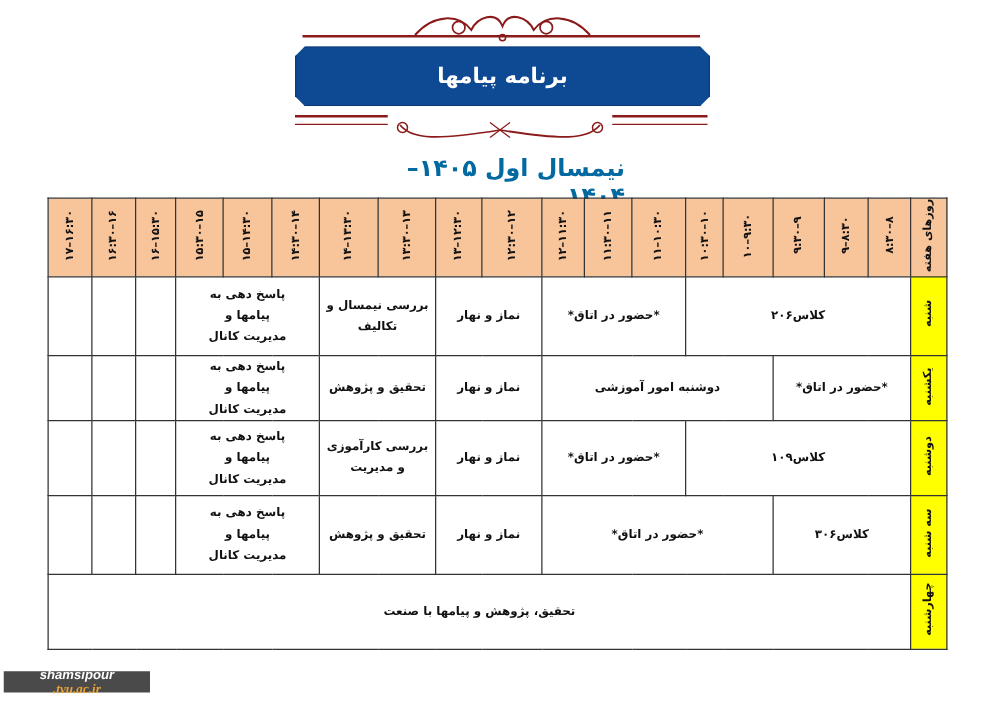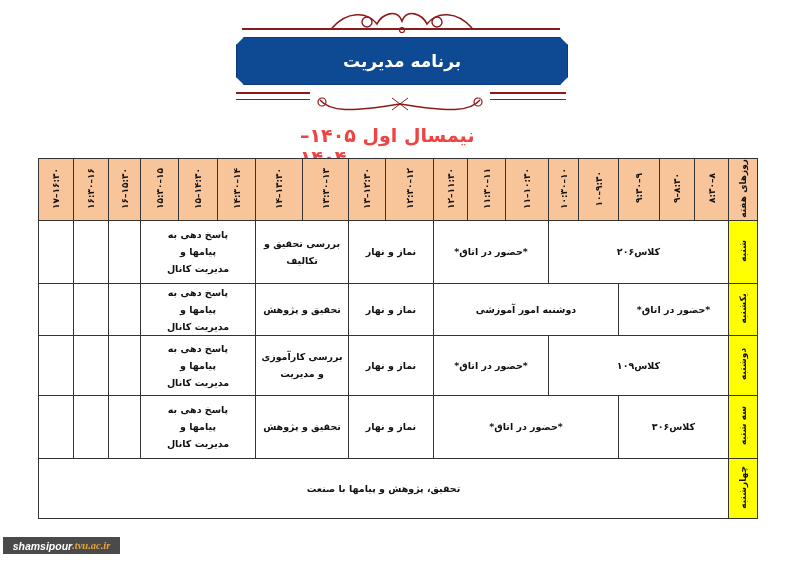--- a/index.html
+++ b/index.html
@@ -2,44 +2,44 @@
 <html><head>
 <meta charset="utf-8">
 <style>
   html, body { margin:0; padding:0; }
   body { width:796px; height:563px; background:#ffffff; position:relative; overflow:hidden; font-family:"DejaVu Sans", sans-serif; }
   .banner-wrap { position:absolute; left:232px; top:4px; width:338px; height:112px; }
   .orn-line { position:absolute; height:2px; background:#8b1a1a; }
   .banner { position:absolute; left:4px; top:33px; width:330px; height:46px; background:#0e4a93; border:1px solid #0a3a78;
             display:flex; align-items:center; justify-content:center; color:#fff; font-weight:bold; font-size:17px; direction:rtl;
             clip-path: polygon(8px 0, calc(100% - 8px) 0, 100% 8px, 100% calc(100% - 8px), calc(100% - 8px) 100%, 8px 100%, 0 calc(100% - 8px), 0 8px); }
-  .subtitle { position:absolute; left:300px; top:124px; width:200px; text-align:left; font-weight:bold; font-size:19px; direction:rtl; color:#ef4444; }
+  .subtitle { position:absolute; left:300px; top:124px; width:200px; text-align:right; font-weight:bold; font-size:19px; direction:rtl; color:#0369a1; }
   table.sched { position:absolute; left:38px; top:158px; width:719px; border-collapse:collapse; direction:rtl; table-layout:fixed; }
   table.sched td, table.sched th { border:1.5px solid #333; padding:0; text-align:center; vertical-align:middle; font-size:9.5px; font-weight:bold; color:#111; }
   th.time { background:#f8c49a; height:60px; }
   th.dayhead { background:#f8c49a; }
   td.day { background:#ffff00; }
   .vert { writing-mode:vertical-rl; transform:rotate(180deg); white-space:nowrap; font-size:9px; font-weight:bold; display:inline-block; }
   .cell-text { line-height:17px; padding:0 4px; }
   .footer { position:absolute; left:3px; top:537px; width:117px; height:17px; background:#4a4a4a; color:#fff; font-style:italic; font-weight:bold; font-size:10.5px;
-            display:flex; align-items:center; justify-content:center; font-family:"Liberation Sans", sans-serif; }
+            display:flex; align-items:center; justify-content:center; font-family:"Liberation Sans", sans-serif;flex-direction:column; }
   .footer .dom { color:#e8a33a;font-family:Liberation Serif, serif; }
 </style>
 </head>
 <body>
 
 <div class="banner-wrap">
   <div class="orn-line" style="left:10px; top:24px; width:318px;"></div>
   <svg style="position:absolute; left:95px; top:2px;" width="150" height="30">
     <path d="M5 22 C20 5, 40 5, 50 18 C55 8, 70 2, 75 15 C80 2, 95 8, 100 18 C110 5, 130 5, 145 22" fill="none" stroke="#8b1a1a" stroke-width="1.6"></path>
     <circle cx="40" cy="16" r="5" fill="none" stroke="#8b1a1a" stroke-width="1.4"></circle>
     <circle cx="110" cy="16" r="5" fill="none" stroke="#8b1a1a" stroke-width="1.4"></circle>
     <circle cx="75" cy="24" r="2.5" fill="none" stroke="#8b1a1a" stroke-width="1.2"></circle>
   </svg>
-  <div class="banner">برنامه مدیریت</div>
+  <div class="banner">برنامه پیامها</div>
   <div class="orn-line" style="left:4px; top:88px; width:330px;"></div>
   <div class="orn-line" style="left:4px; top:95px; width:330px; height:1px;"></div>
   <svg style="position:absolute; left:78px; top:88px;" width="180" height="22">
     <rect x="0" y="0" width="180" height="22" fill="#ffffff"></rect>
     <path d="M10 8 C20 20, 40 20, 90 12 C140 20, 160 20, 170 8" fill="none" stroke="#8b1a1a" stroke-width="1.4"></path>
     <circle cx="12" cy="10" r="4" fill="none" stroke="#8b1a1a" stroke-width="1.2"></circle>
     <circle cx="168" cy="10" r="4" fill="none" stroke="#8b1a1a" stroke-width="1.2"></circle>
     <path d="M82 6 L98 18 M98 6 L82 18" stroke="#8b1a1a" stroke-width="1"></path>
   </svg>
 </div>
@@ -97,21 +97,21 @@
         <td colspan="5">
           <div class="cell-text">کلاس۲۰۶</div>
         </td>
         <td colspan="3">
           <div class="cell-text">*حضور در اتاق*</div>
         </td>
         <td colspan="2">
           <div class="cell-text">نماز و نهار</div>
         </td>
         <td colspan="2">
-          <div class="cell-text">بررسی تحقیق و تکالیف</div>
+          <div class="cell-text">بررسی نیمسال و تکالیف</div>
         </td>
         <td colspan="3">
           <div class="cell-text" style="padding: 0px 22px;">پاسخ دهی به پیامها و مدیریت کانال</div>
         </td>
         <td colspan="1"></td>
         <td colspan="1"></td>
         <td colspan="1"></td>
       </tr>
       <tr style="height: 51px;">
         <td class="day"><span class="vert">یکشنبه</span></td>

